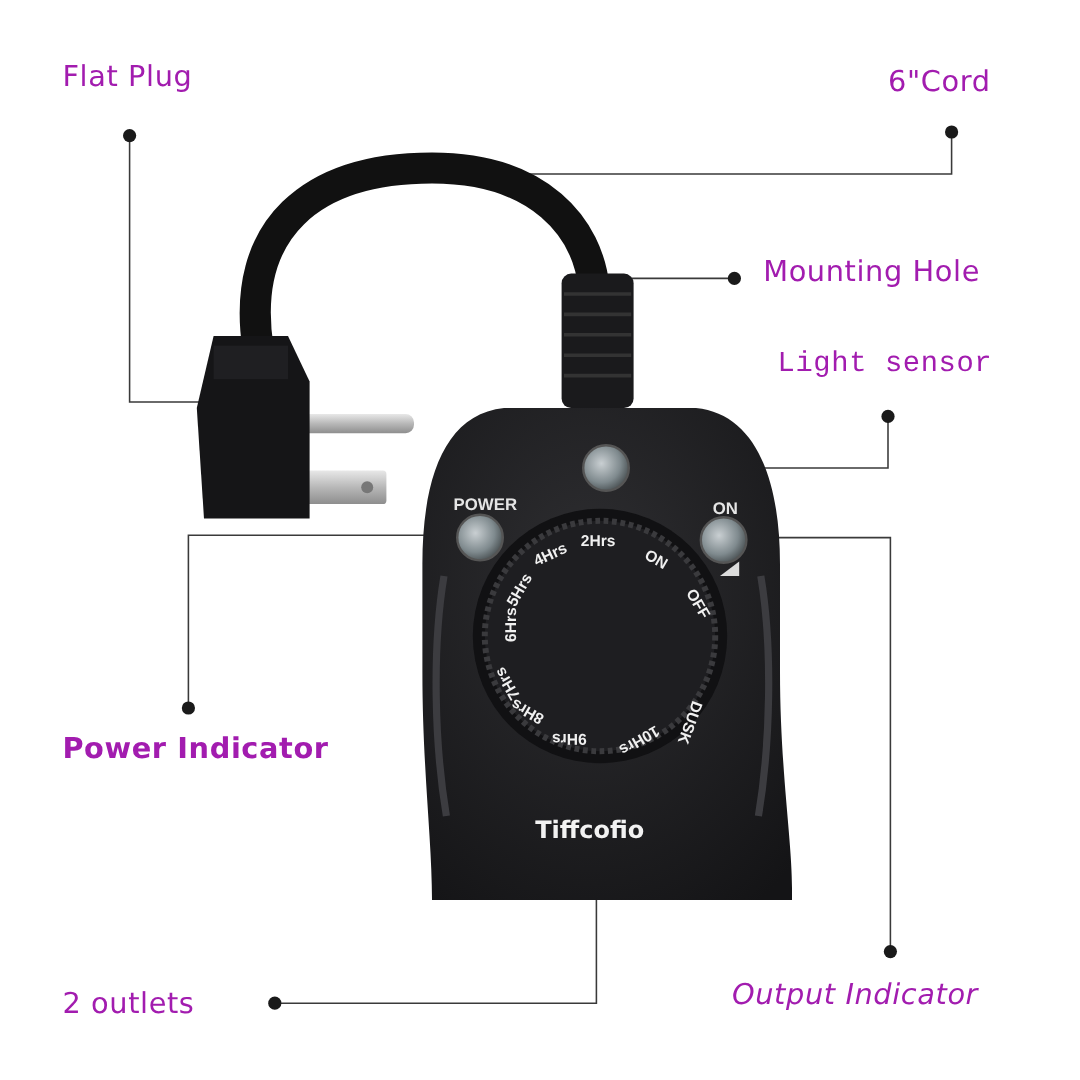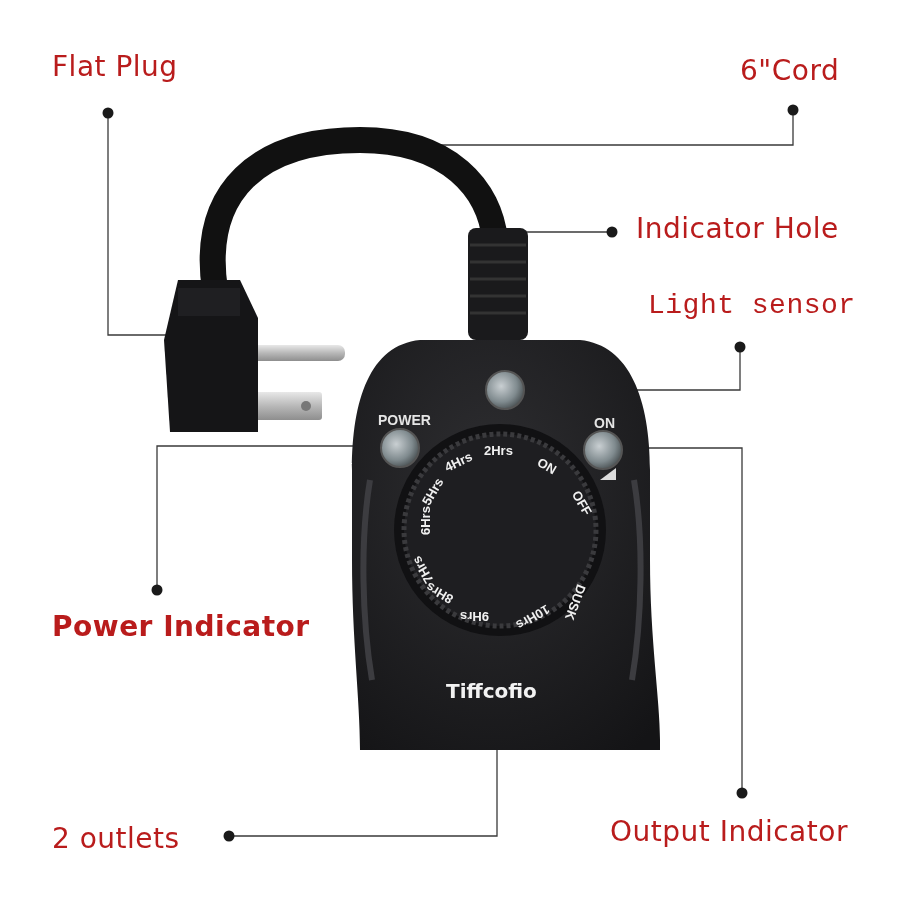--- a/index.html
+++ b/index.html
@@ -1,28 +1,28 @@
 <!DOCTYPE html>
 <html><head>
 <meta charset="utf-8">
 <style>
   html,body{margin:0;padding:0;background:#ffffff;}
   body{width:900px;height:900px;position:relative;overflow:hidden;font-family:"DejaVu Sans",sans-serif;}
-  .label{position:absolute;color:#b91c1c;font-size:28px;letter-spacing:0.5px;white-space:nowrap;font-family:"DejaVu Sans",sans-serif;}
+  .label{position:absolute;color:#a21caf;font-size:24px;letter-spacing:0.5px;white-space:nowrap;font-family:"DejaVu Sans",sans-serif;}
   svg{position:absolute;left:0;top:0;}
 </style>
 </head>
 <body>
 
 <div class="label" style="left:52px;top:50px;">Flat Plug</div>
 <div class="label" style="left:740px;top:54px;">6"Cord</div>
-<div class="label" style="left:636px;top:212px;">Indicator Hole</div>
+<div class="label" style="left:636px;top:212px;">Mounting Hole</div>
 <div class="label" style="left:648px;top:290px;font-family:Liberation Mono, monospace;">Light sensor</div>
 <div class="label" style="left:52px;top:610px;font-weight:bold;">Power Indicator</div>
-<div class="label" style="left:610px;top:815px;">Output Indicator</div>
+<div class="label" style="left:610px;top:815px;font-style:italic;">Output Indicator</div>
 <div class="label" style="left:52px;top:822px;">2 outlets</div>
 
 <svg width="900" height="900" viewBox="0 0 900 900">
   <defs>
     <radialGradient id="bodyGrad" cx="0.45" cy="0.35" r="0.8">
       <stop offset="0" stop-color="#2e2e31"></stop>
       <stop offset="1" stop-color="#141416"></stop>
     </radialGradient>
     <radialGradient id="ledGrad" cx="0.4" cy="0.4" r="0.7">
       <stop offset="0" stop-color="#c9cfd2"></stop>

